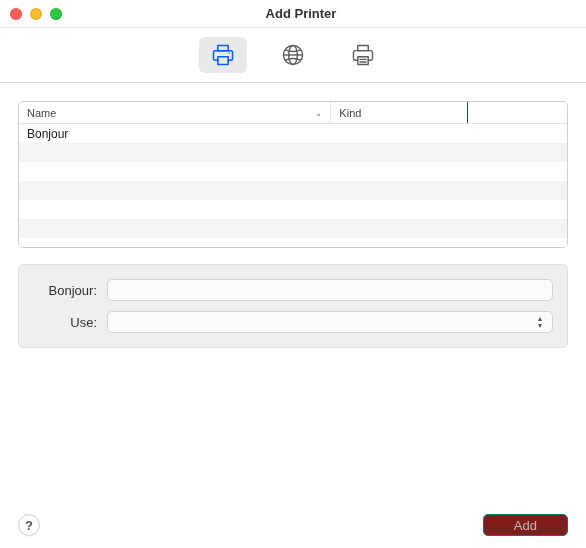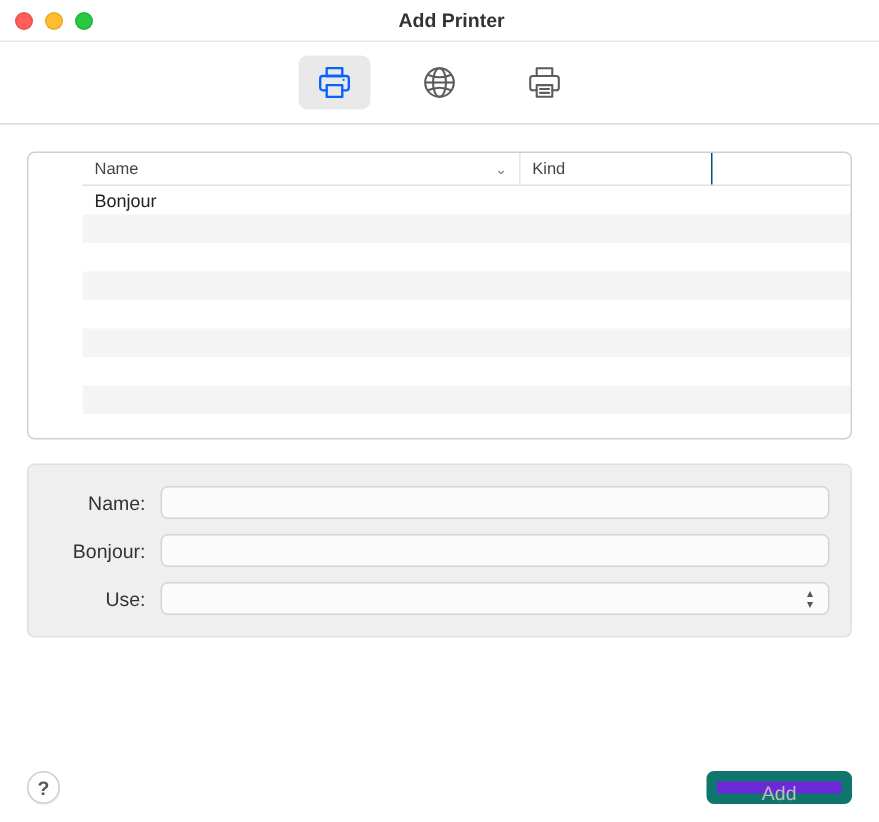--- a/index.html
+++ b/index.html
@@ -72,26 +72,25 @@
     font-size: 13px;
     outline: none;
     color: #333;
     background: #fff;
   }
   .search-input::placeholder { color: #b0b0b2; }
   .table {
     border: 1px solid #cfcfd0;
     border-radius: 5px;
     overflow: hidden;
-    height: 192px;
+    height: 147px;
     display: flex;
     flex-direction: column;
     margin-bottom: 16px;
     background: #fff;
-    padding-left: 36px;
   }
   .thead {
     display: flex;
     height: 22px;
     align-items: center;
     font-size: 11px;
     color: #444;
     border-bottom: 1px solid #e1e1e2;
   }
   .th {
@@ -161,22 +160,22 @@
     border: 1px solid #cfcfd0;
     background: #fff;
     display: flex; align-items: center; justify-content: center;
     font-size: 13px; color: #555; font-weight: 600;
     box-shadow: 0 1px 1px rgba(0,0,0,0.04);
   }
   .add-btn {
     height: 22px;
     min-width: 66px;
     border-radius: 5px;
-    border: 7px solid #0f766e;
-    background: #6d28d9;
+    border: 1px solid #0f766e;
+    background: #7f1d1d;
     color: #bcbcbd;
     font-size: 13px;
     padding: 0 30px;
   }
 </style>
 </head>
 <body>
 
 <div class="window-chrome">
   <div class="traffic-lights">
@@ -260,24 +259,20 @@
         </div>
         <div class="tr">
           <div class="td name"></div>
           <div class="td kind"></div>
         </div>
       </div>
   </div>
 
   <div class="details-panel">
     <div class="form-row">
-      <div class="form-label">Name:</div>
-      <input class="form-input" type="text" value="" style="">
-    </div>
-    <div class="form-row">
       <div class="form-label">Bonjour:</div>
       <input class="form-input" type="text" value="" style="">
     </div>
     <div class="form-row">
       <div class="form-label">Use:</div>
       <div class="form-select">
         <span></span>
         <span class="select-arrows">
           <span>▴</span>
             <span>▾</span>

